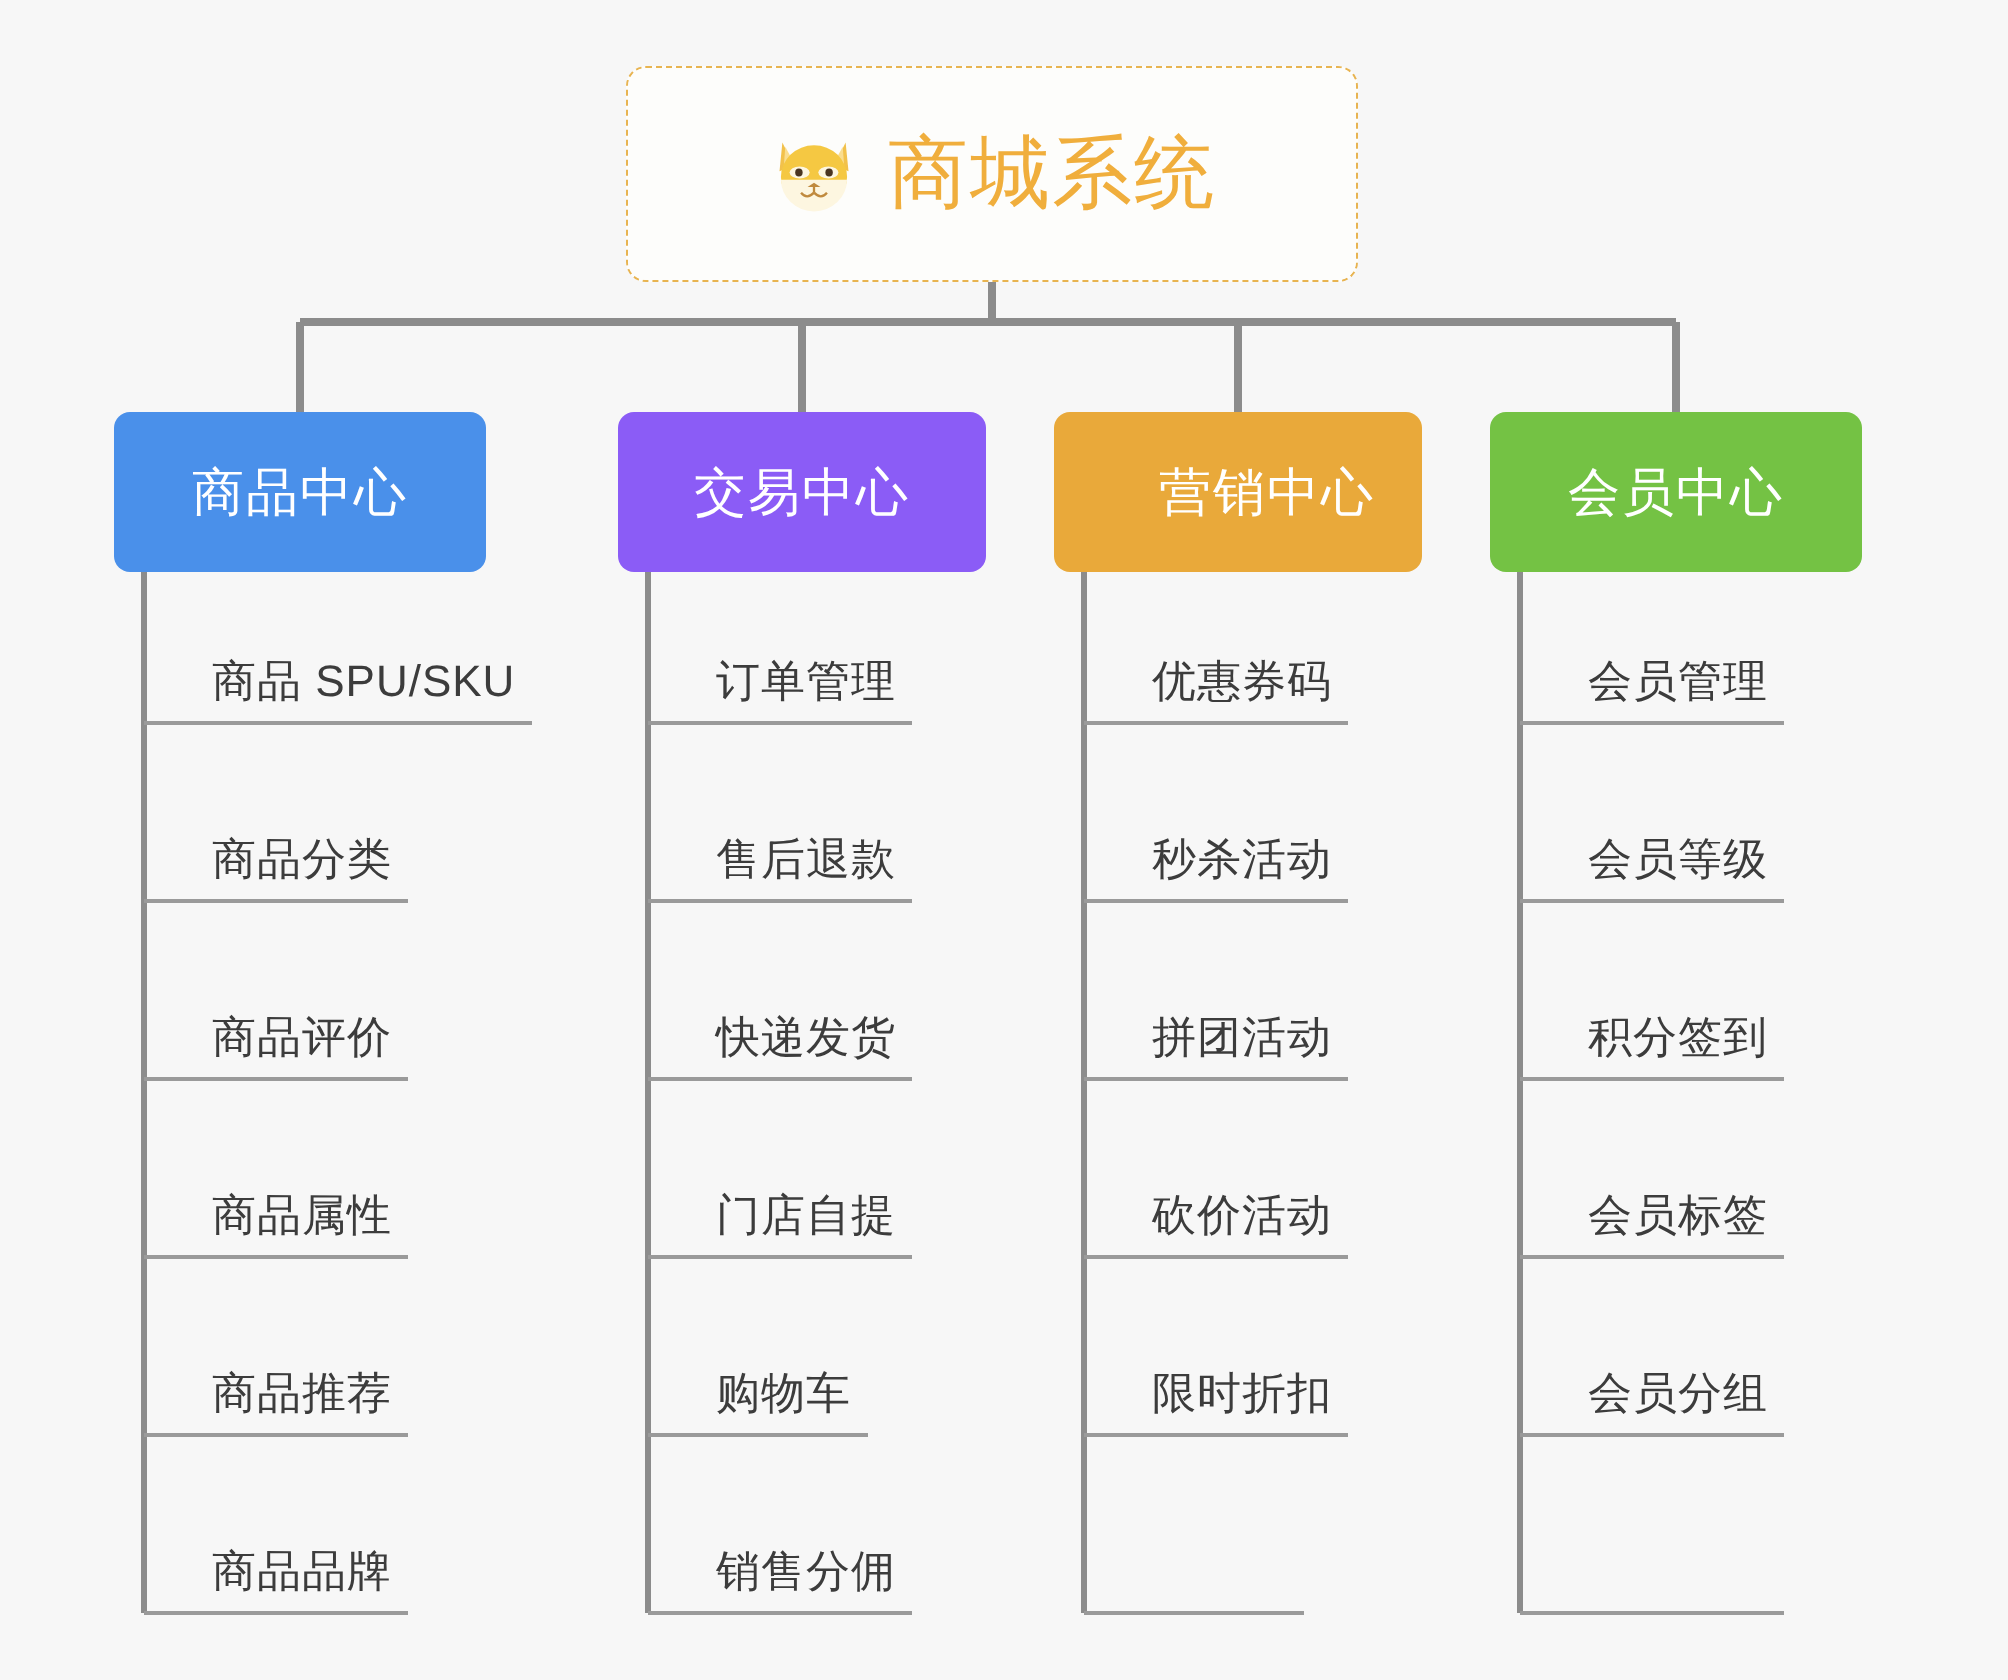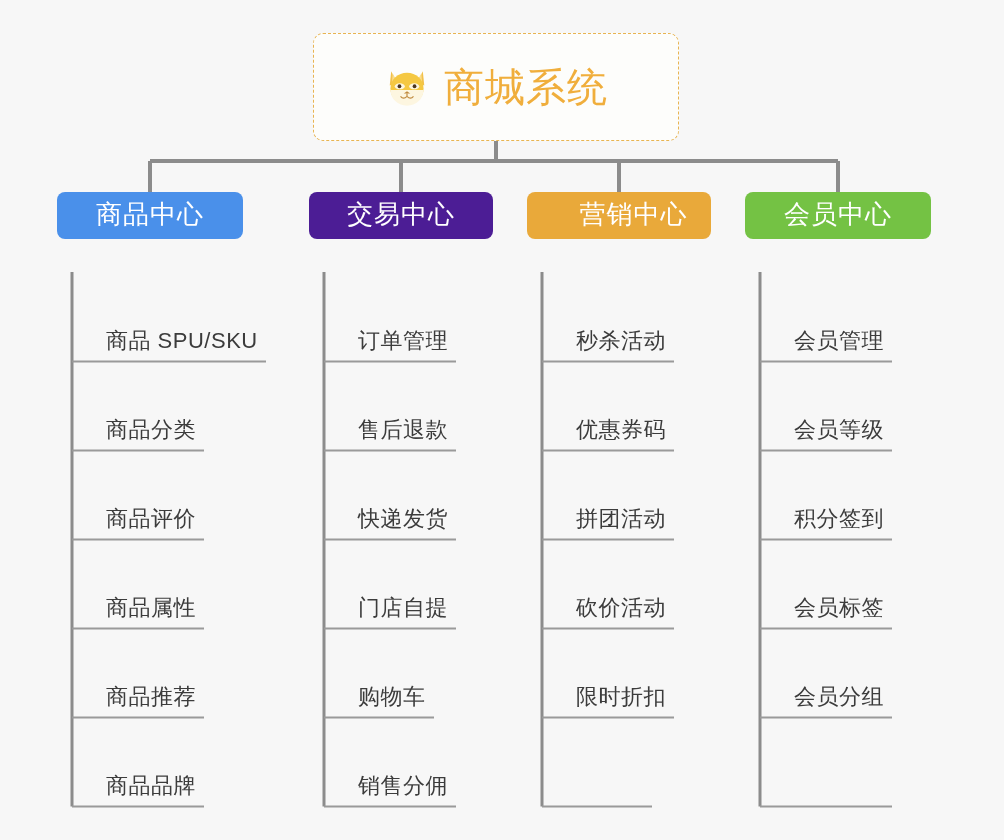--- a/index.html
+++ b/index.html
@@ -58,39 +58,38 @@
     font-size: 40px;
     line-height: 1;
     color: #f0ae3c;
     letter-spacing: 1px;
     white-space: nowrap;
   }
 
   
   .category {
     position: absolute;
-    top: 192px;
-    height: 47px;
+    top: 206px;
+    height: 80px;
     border-radius: 8px;
     display: flex;
     align-items: center;
     justify-content: center;
     box-sizing: border-box;
-    font-family: Liberation Mono, monospace;
   }
   .category-label {
     color: #ffffff;
     font-size: 26px;
     line-height: 1;
     letter-spacing: 1px;
     white-space: nowrap;
   }
 
   .cat-0 { left: 57px;  width: 186px; background: #4a90ea; }
-  .cat-1 { left: 309px; width: 184px; background: #4c1d95; }
+  .cat-1 { left: 309px; width: 184px; background: #8b5cf6; }
   .cat-2 { left: 527px; width: 184px; background: #e9a93a; padding-left: 29px; }
   .cat-3 { left: 745px; width: 186px; background: #74c244; }
 
   
   .leaf-column {
     position: absolute;
     top: 272px;
   }
   .leaf-item {
     position: relative;
@@ -241,26 +240,26 @@
     <div class="leaf-item">
         <span class="leaf-label">购物车</span>
       </div>
     <div class="leaf-item">
         <span class="leaf-label">销售分佣</span>
       </div>
   </div>
 
   <div class="leaf-column col-2">
     <div class="leaf-item">
+        <span class="leaf-label">优惠券码</span>
+      </div>
+    <div class="leaf-item">
         <span class="leaf-label">秒杀活动</span>
       </div>
     <div class="leaf-item">
-        <span class="leaf-label">优惠券码</span>
-      </div>
-    <div class="leaf-item">
         <span class="leaf-label">拼团活动</span>
       </div>
     <div class="leaf-item">
         <span class="leaf-label">砍价活动</span>
       </div>
     <div class="leaf-item">
         <span class="leaf-label">限时折扣</span>
       </div>
   </div>
 

